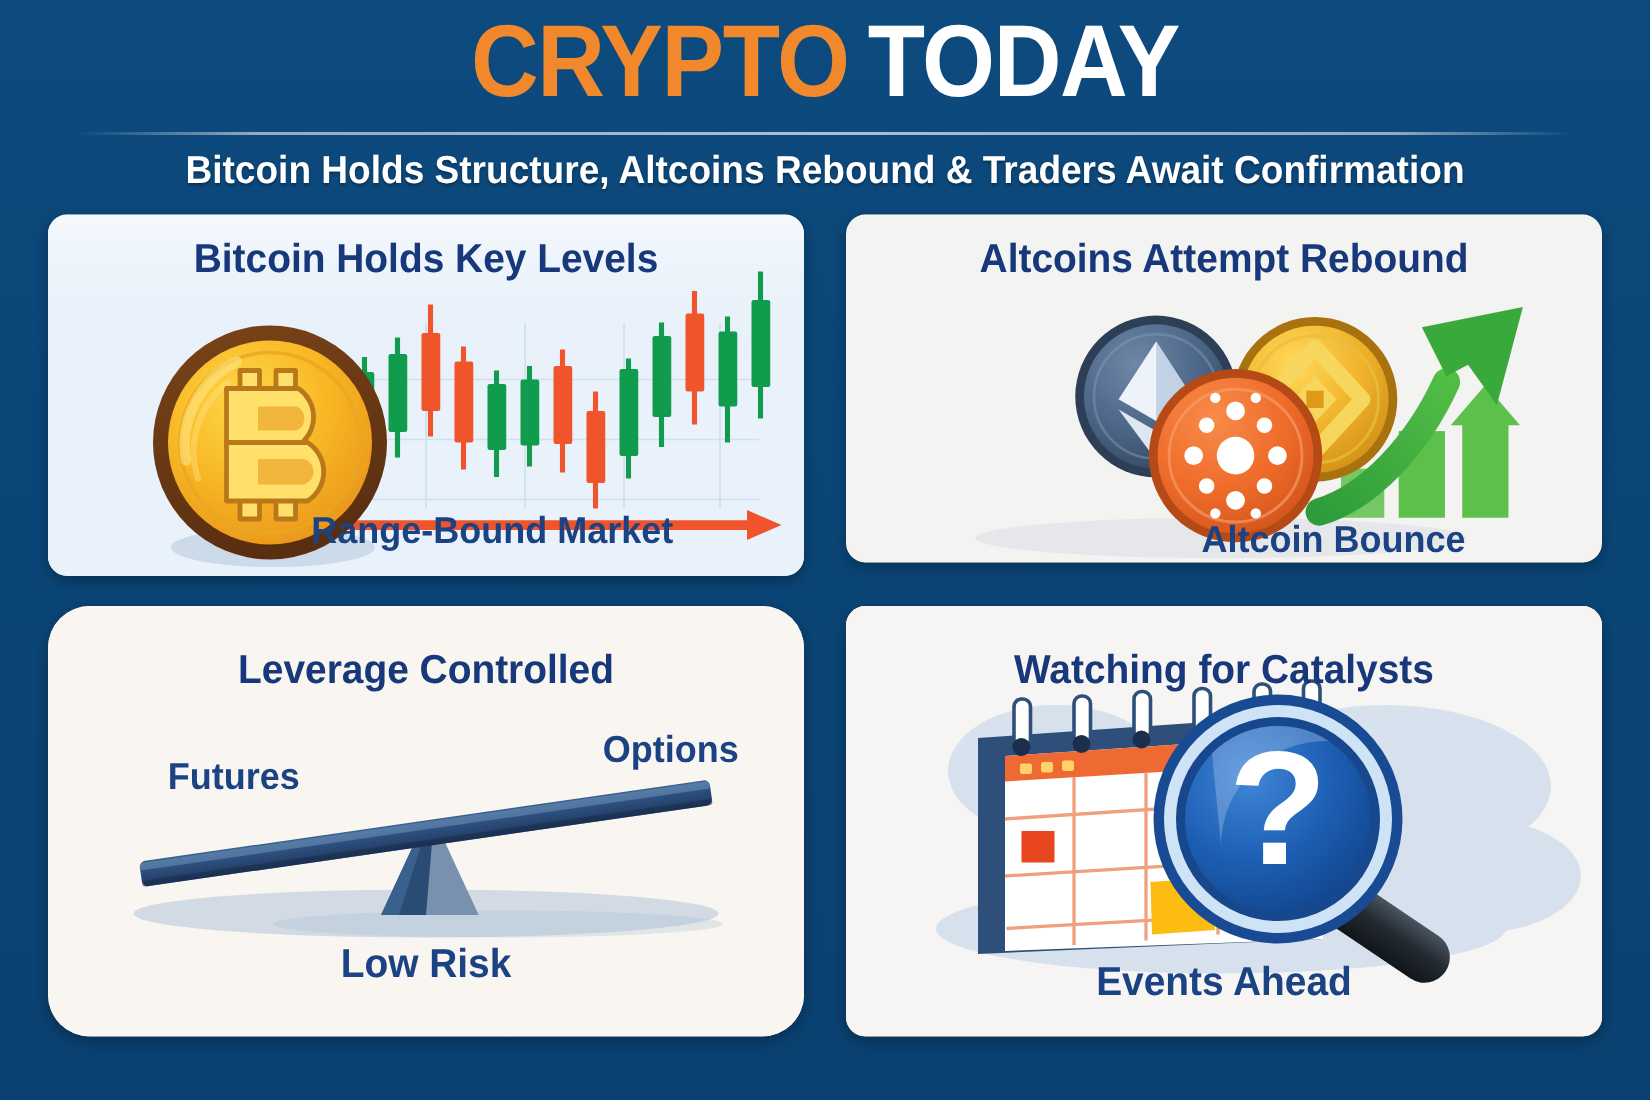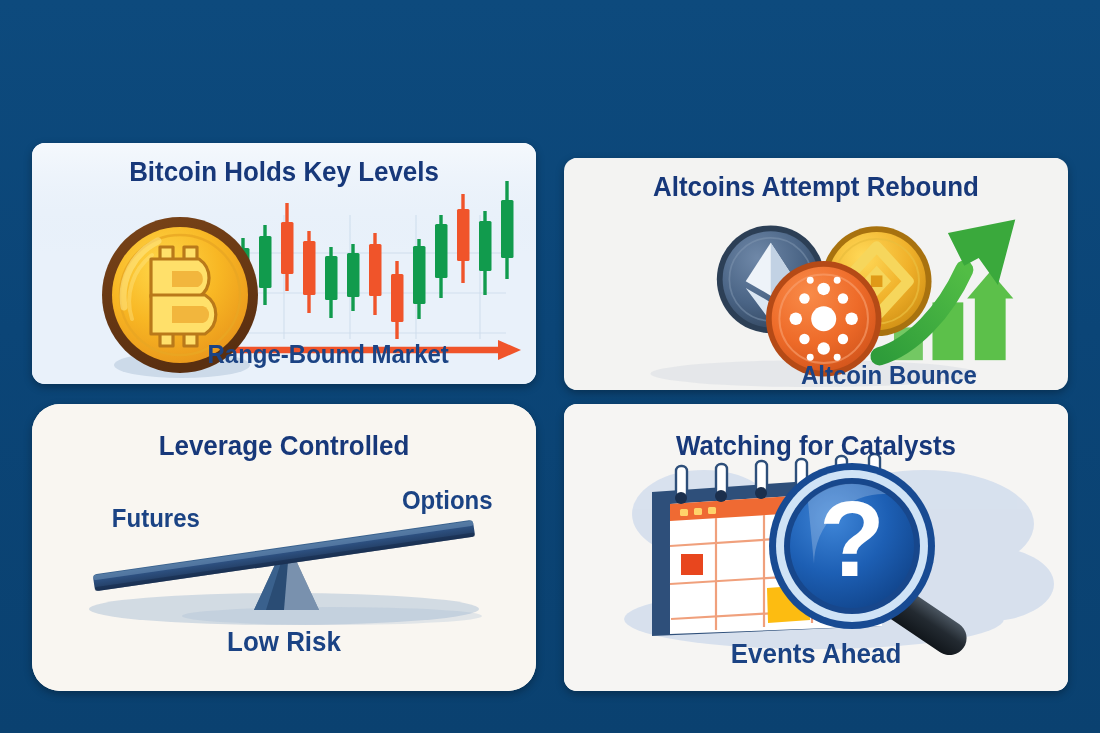--- a/index.html
+++ b/index.html
@@ -35,21 +35,21 @@
     text-shadow:0 1px 2px rgba(0,0,0,.35);
   }
   
   .grid{position:absolute;left:32px;top:143px;width:1036px;height:548px;}
   .card{
     position:absolute;width:504px;border-radius:13px;
     box-shadow:0 3px 9px rgba(0,0,0,.30);
     overflow:hidden;
   }
   #card-bitcoin{left:0;  top:0;   height:241px;background:#e9f1fa;}
-  #card-altcoin{left:532px;top:15px; height:232px;background:#f3f3f2;}
+  #card-altcoin{left:532px;top:0; height:232px;background:#f3f3f2;}
   #card-leverage{left:0; top:261px;height:287px;background:#f9f6f1;border-radius:28px;}
   #card-catalyst{left:532px;top:261px;height:287px;background:#f6f5f3;}
   .card-title{
     position:absolute;left:0;width:100%;text-align:center;
     color:#17387a;font-weight:bold;
     font-family:"Liberation Sans Narrow","Liberation Sans",sans-serif;
     transform:scaleX(0.96);
   }
   .card-caption{
     position:absolute;left:0;width:100%;text-align:center;
@@ -58,20 +58,27 @@
     transform:scaleX(0.96);
   }
   .art{position:absolute;left:0;top:0;width:100%;height:100%;}
   svg{display:block;}
 </style>
 </head>
 <body>
 
 <div class="poster">
 
+  <div class="header">
+    <div class="title">
+      <span class="t-crypto">CRYPTO</span><span class="t-today">TODAY</span>
+    </div>
+    <div class="divider"></div>
+    <div class="subtitle">Bitcoin Holds Structure, Altcoins Rebound &amp; Traders Await Confirmation</div>
+  </div>
 
   <div class="grid">
 
     <div class="card" id="card-bitcoin">
       <svg class="art" viewBox="0 0 504 241">
         <defs>
           <radialGradient id="coinBody" cx="38%" cy="30%" r="78%">
             <stop offset="0%" stop-color="#ffd84a"></stop>
             <stop offset="52%" stop-color="#f8b724"></stop>
             <stop offset="100%" stop-color="#e8941a"></stop>

